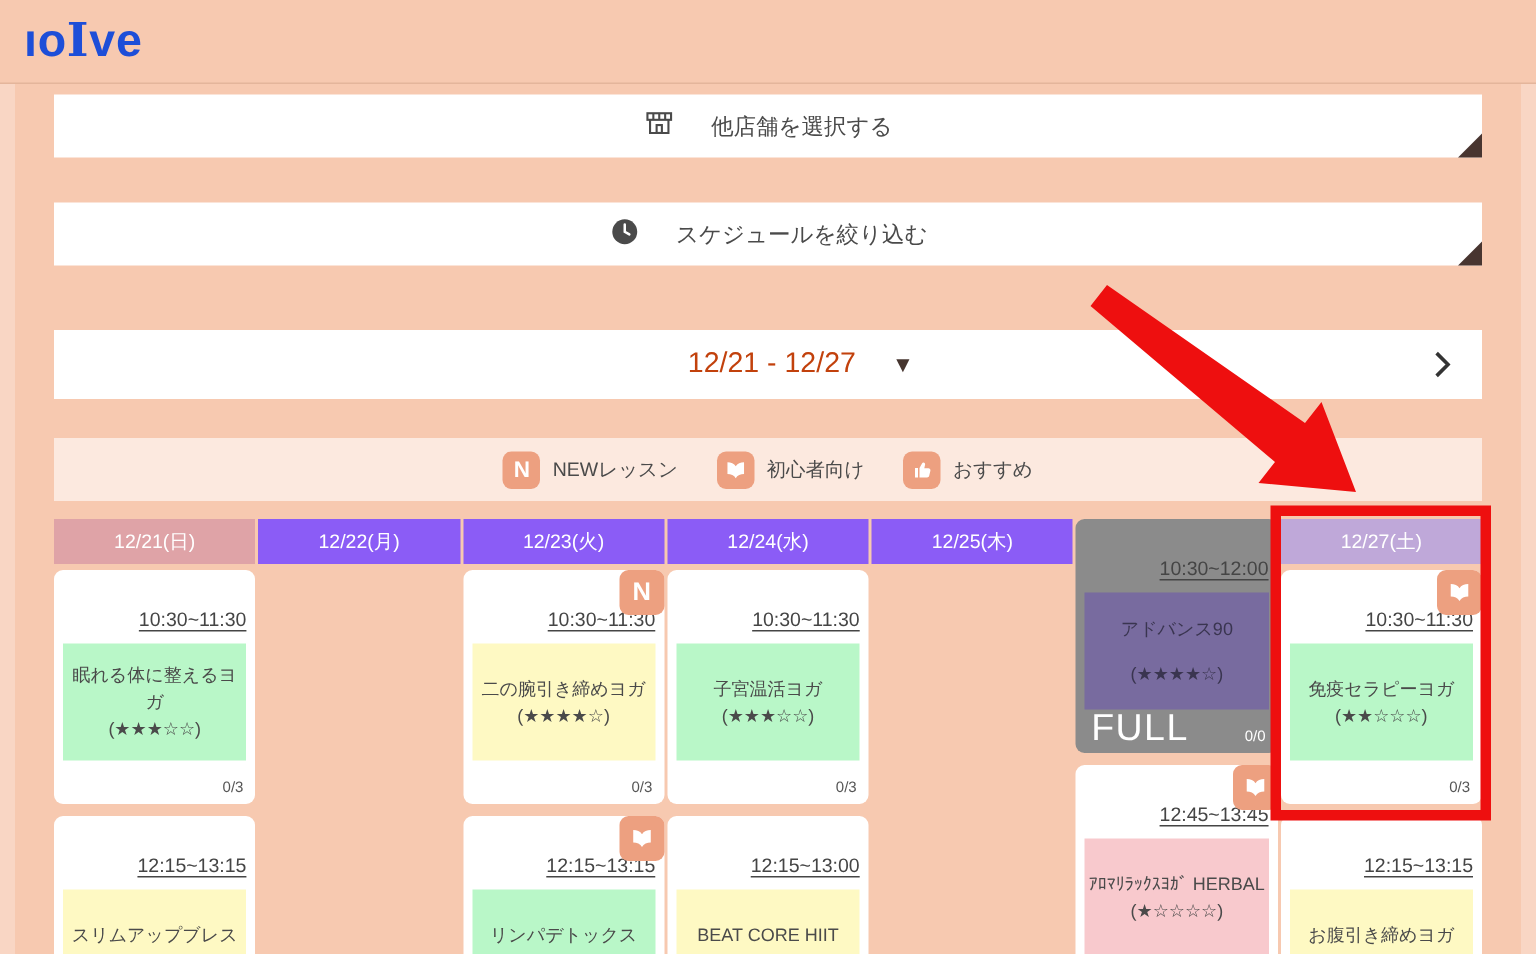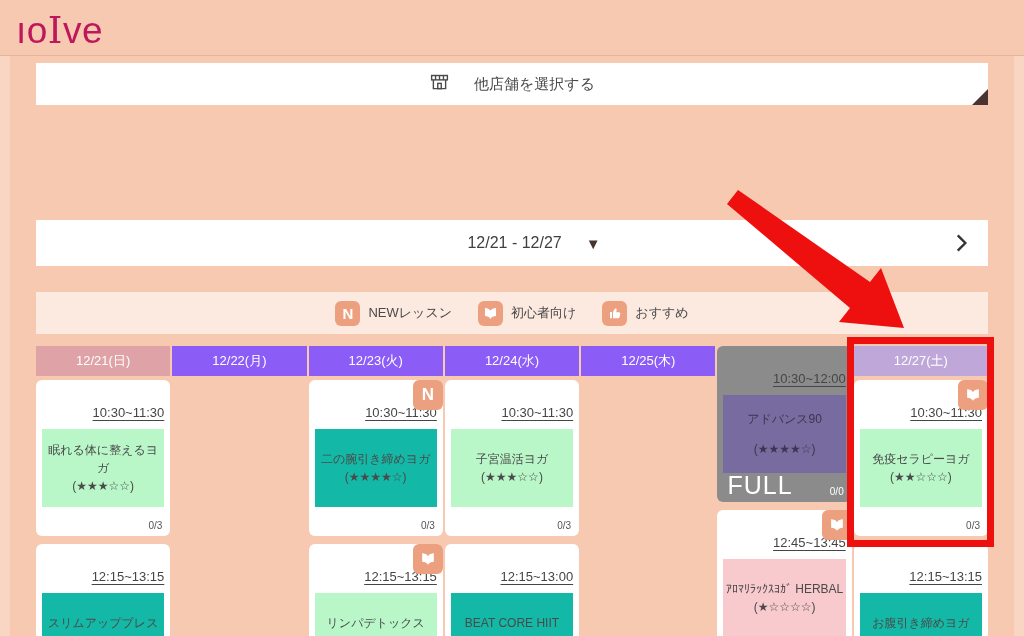--- a/index.html
+++ b/index.html
@@ -7,33 +7,33 @@
   .page {
     position:relative; width:1024px; height:636px; overflow:hidden;
     background:#f7c9b0; color:#4a4a4a;
     font-family:"Liberation Sans","DejaVu Sans",sans-serif;
   }
   .gutter { position:absolute; top:56px; bottom:0; width:10px; background:#f9d6c4; }
   .gutter.left { left:0; } .gutter.right { right:0; }
 
   .topbar { position:absolute; top:0; left:0; right:0; height:56px;
     border-bottom:1px solid rgba(120,70,40,.15); }
-  .logo { position:absolute; left:16px; top:9px; font-size:37px; font-weight:normal;
-    color:#be185d; letter-spacing:.5px; }
+  .logo { position:absolute; left:16px; top:9px; font-size:31px; font-weight:bold;
+    color:#1d4ed8; letter-spacing:.5px; }
   .logo .cap { font-family:"DejaVu Serif","Liberation Serif",serif; }
 
   .panel { position:absolute; left:36px; width:952px; background:#fff; }
   #bar-store  { top:63px;  height:42px; }
   #bar-filter { top:135px; height:42px; }
   #bar-date   { top:220px; height:46px; }
   .panel-center { height:100%; display:flex; align-items:center; justify-content:center;
     gap:24px; font-size:15px; color:#4a4a4a; }
   .corner { position:absolute; right:0; bottom:0; width:0; height:0;
     border-left:16px solid transparent; border-bottom:16px solid #483530; }
-  .date-text { font-size:16px; color:#404040;margin-left:44px; }
+  .date-text { font-size:19px; color:#c2410c;margin-left:44px; }
   .tri-down { color:#46352f; font-size:15px; }
   .next-chev { position:absolute; right:14px; top:10px; width:26px; height:26px; cursor:pointer; }
 
   .legend { position:absolute; left:36px; top:292px; width:952px; height:42px;
     background:#fce9df; display:flex; align-items:center; justify-content:center; gap:26px; }
   .legend-item { display:flex; align-items:center; gap:8px; font-size:13px; color:#4a4a4a; }
   .lbadge { width:25px; height:25px; border-radius:6px; background:#eda080; color:#fff;
     display:flex; align-items:center; justify-content:center; font-weight:bold; font-size:15px; flex:0 0 auto; }
 
   .grid { position:absolute; left:36px; top:346px; width:952px;
@@ -44,21 +44,21 @@
 
   .card { position:relative; background:#fff; border-radius:6px; height:156px;
     margin-bottom:8px; padding:25px 6px 0; }
   .card.gray { background:#8b8b8b; }
   .time { text-align:right; font-size:13px; color:#454545;
     text-decoration:underline; text-underline-offset:3px; margin-bottom:9px; white-space:nowrap; }
   .lesson-box { min-height:78px; display:flex; flex-direction:column; justify-content:center;
     align-items:center; font-size:12px; text-align:center; line-height:1.5; padding:4px 2px;
     color:#4a4a4a; }
   .green  { background:#b9f7c8; }
-  .yellow { background:#14b8a6; }
+  .yellow { background:#fef9c3; }
   .pink   { background:#f8c9cd; }
   .purplebox { background:#786b9f; color:#3a3550;gap:12px; }
   .count { position:absolute; right:8px; bottom:5px; font-size:10px; color:#555;text-align:center; }
   .count.white { color:#fff; }
   .full-label { position:absolute; left:10px; right:34px; bottom:2px; text-align:left;
     color:#fff; font-size:25px; letter-spacing:1px; }
   .badge { position:absolute; top:0; right:0; width:30px; height:30px; background:#eda080;
     border-radius:6px; display:flex; align-items:center; justify-content:center;
     color:#fff; font-weight:bold; font-size:17px; }
 
@@ -87,20 +87,32 @@
             <line x1="16.5" y1="4" x2="16.5" y2="9"></line>
           <path d="M5 9 V19 H19 V9"></path>
             <rect x="10" y="13" width="4" height="6"></rect>
         </svg>
       </span>
       <span>他店舗を選択する</span>
     </div>
     <div class="corner"></div>
   </div>
 
+  <div class="panel" id="bar-filter">
+    <div class="panel-center">
+      <span>
+        <svg width="21" height="21" viewBox="0 0 24 24">
+          <circle cx="12" cy="12" r="9.5" fill="#4a4a4a"></circle>
+          <path d="M12 6.5 V12 L15.5 14" stroke="#fff" stroke-width="1.9" fill="none" stroke-linecap="round"></path>
+        </svg>
+      </span>
+      <span>スケジュールを絞り込む</span>
+    </div>
+    <div class="corner"></div>
+  </div>
 
   <div class="panel" id="bar-date">
     <div class="panel-center">
       <span class="date-text">12/21 - 12/27</span>
       <span class="tri-down">▼</span>
     </div>
     <div class="next-chev">
       <svg width="26" height="26" viewBox="0 0 24 24" fill="none" stroke="#333" stroke-width="2.2">
         <path d="M9 5 L16 12 L9 19"></path>
       </svg>

